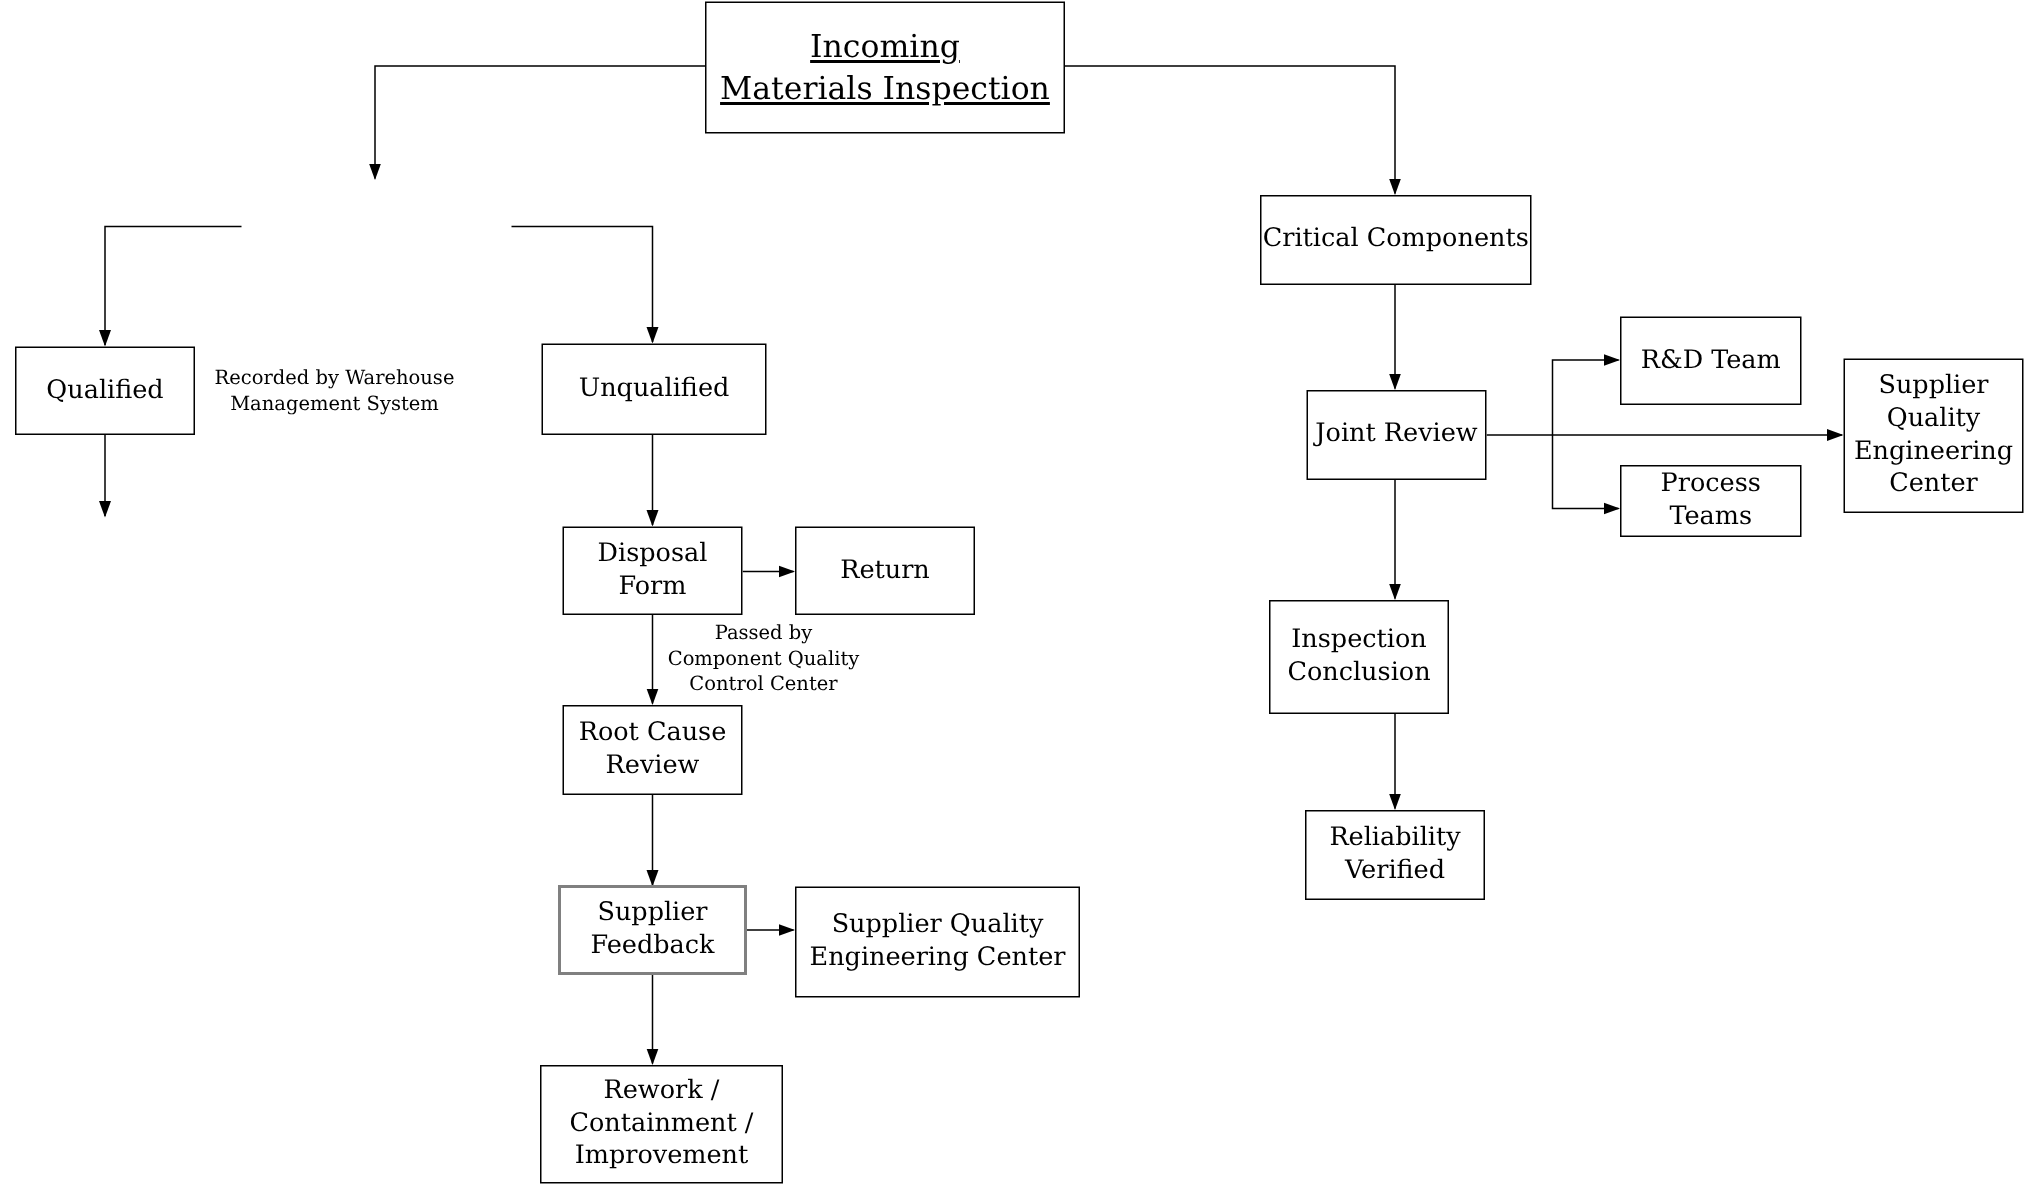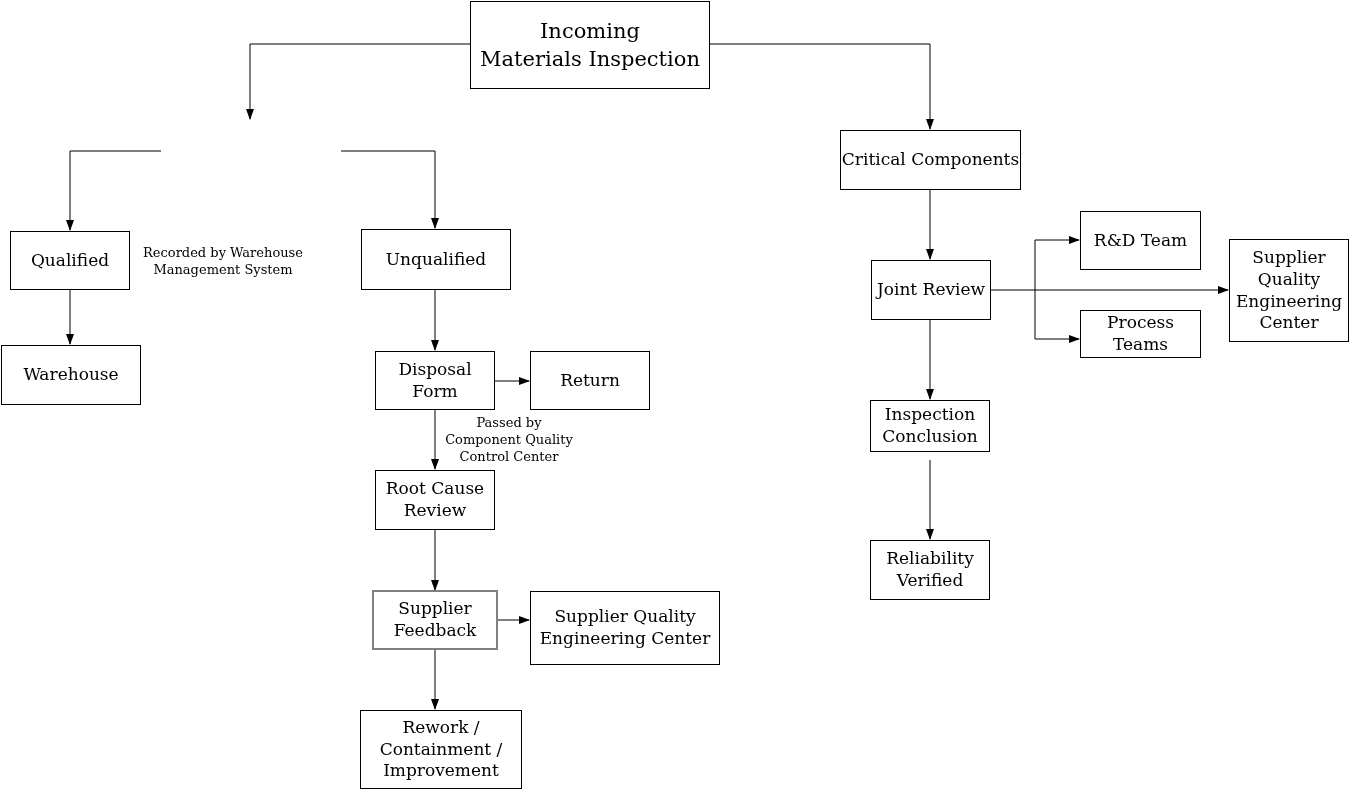--- a/index.html
+++ b/index.html
@@ -35,20 +35,21 @@
   }
   .node-label {
     white-space: pre-line;
     font-size: 17px;
     line-height: 1.28;
     color: #000000;
   }
   .node.title-node .node-label {
     font-size: 21px;
     line-height: 1.35;
+    text-decoration: underline;
   }
   .node.highlight {
     border: 2px solid #808080;
   }
   .annotation {
     position: absolute;
     text-align: center;
     font-size: 13px;
     line-height: 1.3;
     white-space: pre-line;
@@ -98,23 +99,20 @@
   </div>
 
   <div class="node" style="left:10px; top:231px; width:120px; height:59px;text-align:center;">
     <span class="node-label">Qualified</span>
   </div>
 
   <div class="node" style="left:361px; top:229px; width:150px; height:61px;">
     <span class="node-label">Unqualified</span>
   </div>
 
-  <div class="node" style="left:1px; top:345px; width:140px; height:60px;">
-    <span class="node-label">Warehouse</span>
-  </div>
 
   <div class="node" style="left:375px; top:351px; width:120px; height:59px;">
     <span class="node-label">Disposal
 Form</span>
   </div>
 
   <div class="node" style="left:530px; top:351px; width:120px; height:59px;">
     <span class="node-label">Return</span>
   </div>
 
@@ -152,21 +150,21 @@
 Teams</span>
   </div>
 
   <div class="node" style="left:1229px; top:239px; width:120px; height:103px;">
     <span class="node-label">Supplier
 Quality
 Engineering
 Center</span>
   </div>
 
-  <div class="node" style="left:870px; top:400px; width:120px; height:52px;">
+  <div class="node" style="left:846px; top:400px; width:120px; height:76px;">
     <span class="node-label">Inspection
 Conclusion</span>
   </div>
 
   <div class="node" style="left:870px; top:540px; width:120px; height:60px;">
     <span class="node-label">Reliability
 Verified</span>
   </div>
 
   <div class="annotation" style="left:113px; top:245px; width:220px;">Recorded by Warehouse

